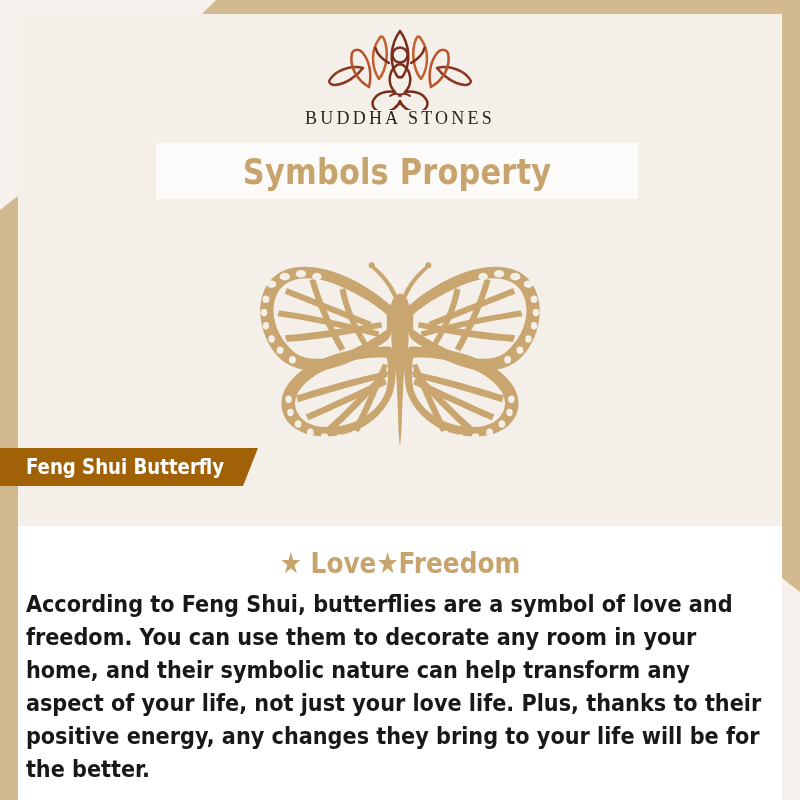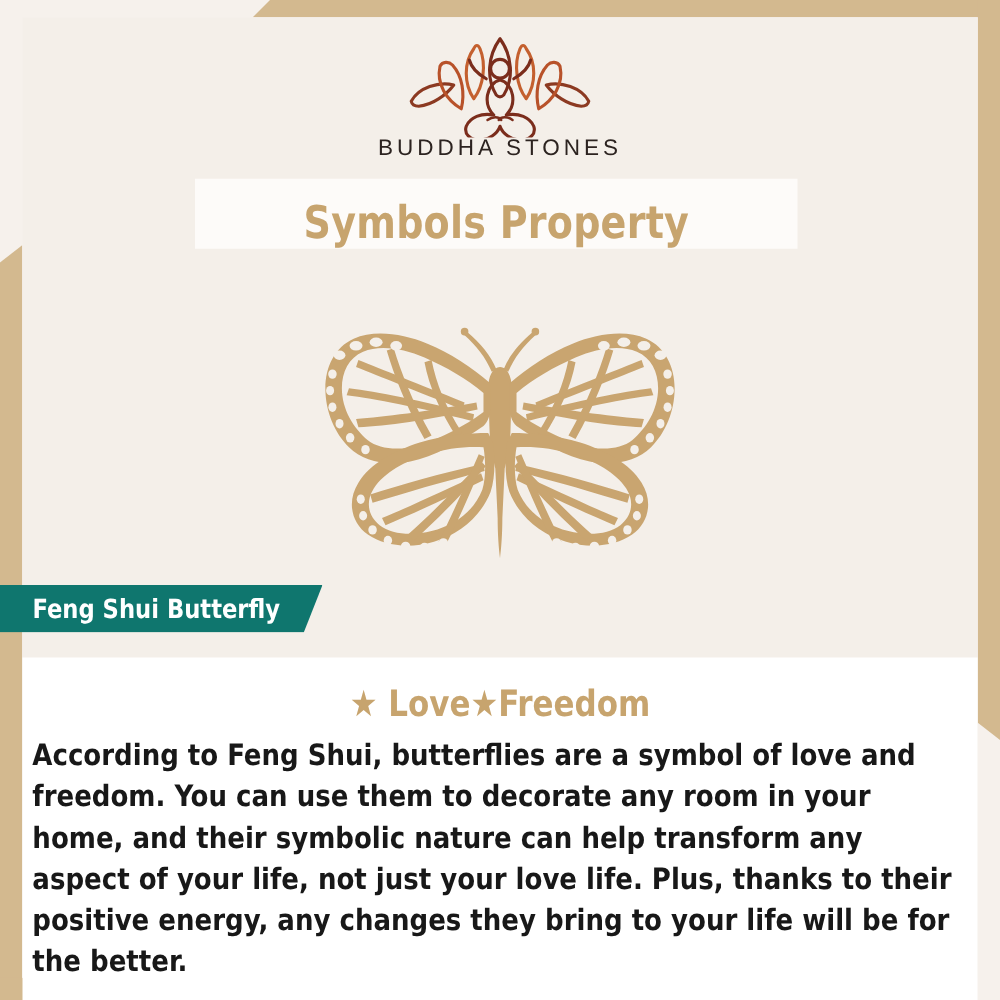--- a/index.html
+++ b/index.html
@@ -64,38 +64,38 @@
     height: 126px;
     display: flex;
     flex-direction: column;
     align-items: center;
     justify-content: flex-start;
     padding-top: 12px;
     box-sizing: border-box;
   }
   #logo-mark { width: 170px; height: 84px; display: block; }
   #brand-name {
-    font-family: Liberation Sans, sans-serif;
+    font-family: Liberation Serif, serif;
     font-size: 18px;
     letter-spacing: 3.2px;
     color: #2c2320;
     margin-top: -2px;
     white-space: nowrap;
   }
 
   
   #title-banner {
     position: absolute;
     left: 138px;
     top: 129px;
     width: 482px;
     height: 56px;
     background: #fdfbf9;
     display: flex;
-    align-items: flex-end;
+    align-items: center;
     justify-content: center;
   }
   #title-text {
     font-family: "Liberation Sans Narrow", "DejaVu Sans Condensed", "Liberation Sans", sans-serif;
     font-size: 36px;
     font-weight: bold;
     color: #c7a46e;
     letter-spacing: 0.2px;
     transform: scaleX(0.94);
     white-space: nowrap;
@@ -112,25 +112,24 @@
   }
   #butterfly { width: 340px; height: 236px; display: block; }
 
   
   #label-banner {
     position: absolute;
     left: 0;
     top: 448px;
     height: 38px;
     width: 258px;
-    background: #0f766e;
+    background: #a16207;
     clip-path: polygon(0 0, 258px 0, 243px 38px, 0 38px);
     display: flex;
     align-items: center;
-    margin-top: 20px;
   }
   #label-text {
     margin-left: 26px;
     font-family: "Liberation Sans Narrow", "DejaVu Sans Condensed", "Liberation Sans", sans-serif;
     font-size: 21px;
     font-weight: bold;
     color: #ffffff;
     white-space: nowrap;
     transform: scaleX(0.96);
     transform-origin: left center;

